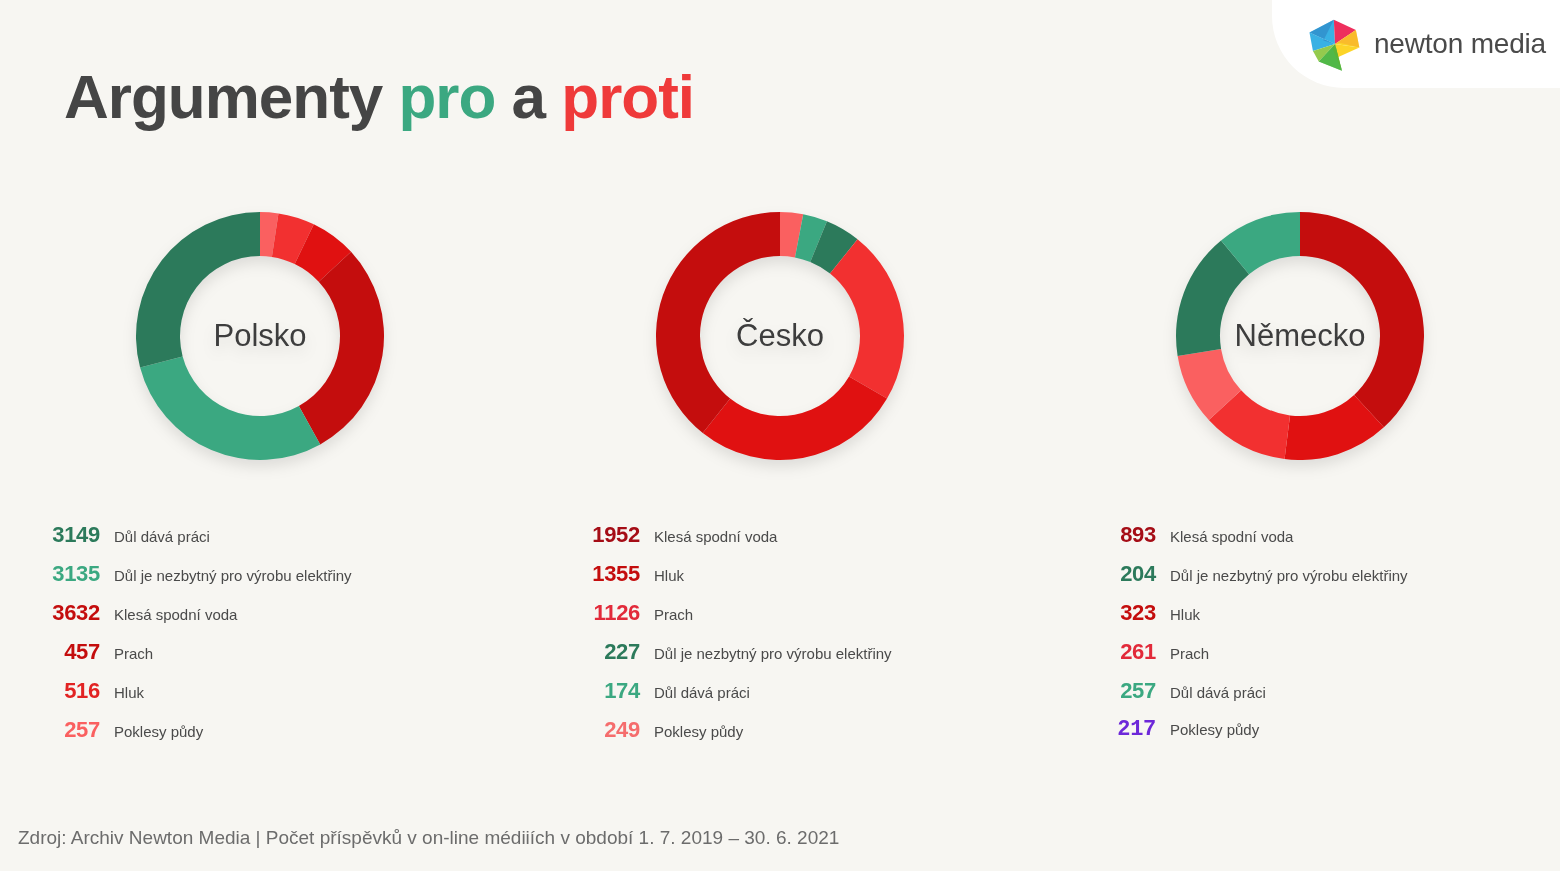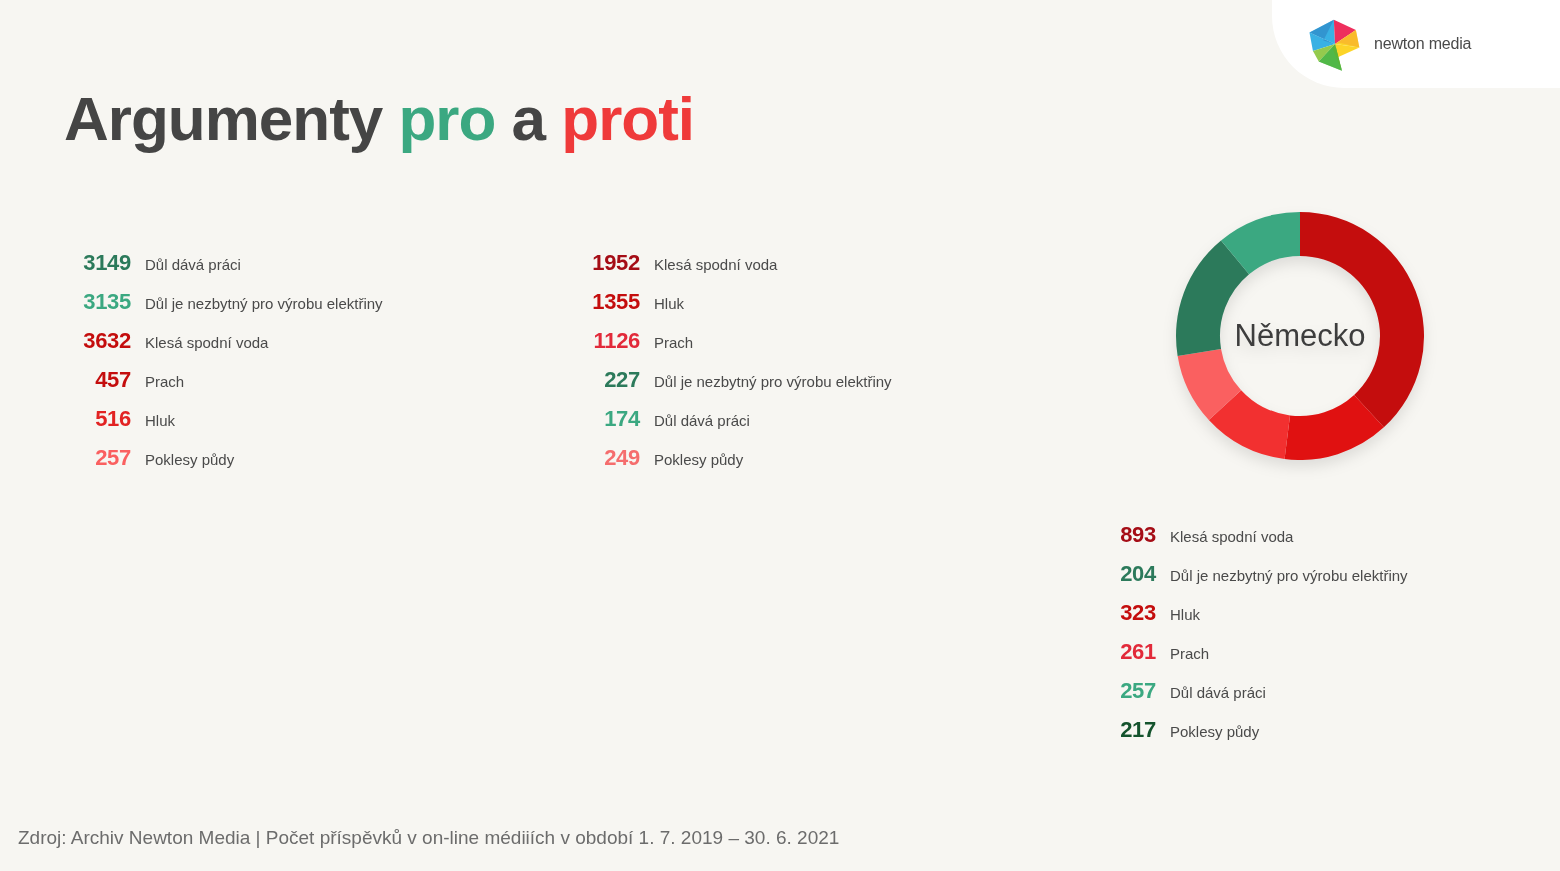--- a/index.html
+++ b/index.html
@@ -28,32 +28,32 @@
     border-bottom-left-radius: 72px;
     display: flex;
     align-items: center;
     justify-content: flex-start;
     padding-left: 34px;
     gap: 10px;
     z-index: 10;
   }
   .logo-mark { width: 58px; height: 58px; display: block; flex: 0 0 58px; }
   .logo-text {
-    font-size: 16px;
+    font-size: 28px;
     color: #4a4a4a;
     letter-spacing: -0.2px;
     white-space: nowrap;
     font-weight: 400;
   }
 
   
   .title {
     position: absolute;
     left: 64px;
-    top: 88px;
+    top: 66px;
     font-size: 62px;
     font-weight: 700;
     letter-spacing: -1px;
     white-space: nowrap;
     line-height: 1.0;
   }
   .title .w-dark  { color: #454545; }
   .title .w-green { color: #3ba881; }
   .title .w-red   { color: #ef3a3a; }
 
@@ -113,21 +113,21 @@
   }
   .legend-label {
     margin-left: 14px;
     font-size: 15px;
     color: #4a4a4a;
     white-space: nowrap;
     font-weight: 400;
   }
 
   
-  .col-0 .legend { padding-left: 63px; }
+  .col-0 .legend { padding-left: 32px; }
   .col-1 .legend { padding-left: 52px; }
   .col-2 .legend { padding-left: 48px; }
 
   
   .footer {
     position: absolute;
     left: 18px;
     bottom: 22px;
     font-size: 19px;
     color: #6c6c6c;
@@ -159,20 +159,31 @@
 
 <h1 class="title">
   <span class="w-dark">Argumenty</span>
   <span class="w-green">pro</span>
   <span class="w-dark">a</span>
   <span class="w-red">proti</span>
 </h1>
 
 <div class="columns" id="columns">
     <div class="column col-0">
+      <div class="donut-wrap">
+        <svg class="donut-svg" viewBox="0 0 272 272">
+          <path d="M 136 12 A 124 124 0 0 1 154.43547080333866 13.378087536283928 L 147.89385213118624 56.88908873308641 A 80 80 0 0 0 136 56 Z" fill="#fa6060"></path>
+          <path d="M 154.43547080333866 13.378087536283928 A 124 124 0 0 1 189.80621717619135 24.282091886803883 L 170.71368850076863 63.92393024955089 A 80 80 0 0 0 147.89385213118624 56.88908873308641 Z" fill="#f23030"></path>
+          <path d="M 189.80621717619135 24.282091886803883 A 124 124 0 0 1 227.0434662405127 51.815160183601805 L 194.73772015516948 81.68720011845278 A 80 80 0 0 0 170.71368850076863 63.92393024955089 Z" fill="#e01111"></path>
+          <path d="M 227.0434662405127 51.815160183601805 A 124 124 0 0 1 196.23023567135812 244.38966145796684 L 174.85821656216652 205.92881384384958 A 80 80 0 0 0 194.73772015516948 81.68720011845278 Z" fill="#c40d0d"></path>
+          <path d="M 196.23023567135812 244.38966145796684 A 124 124 0 0 1 16.09344825461983 167.5977665117721 L 58.64093435781925 156.38565581404652 A 80 80 0 0 0 174.85821656216652 205.92881384384958 Z" fill="#3ba881"></path>
+          <path d="M 16.09344825461983 167.5977665117721 A 124 124 0 0 1 135.99783579172765 12.000000018886283 L 135.99860373659848 56.0000000121847 A 80 80 0 0 0 58.64093435781925 156.38565581404652 Z" fill="#2c7a5b"></path>
+        </svg>
+        <div class="donut-center-label">Polsko</div>
+      </div>
       <div class="legend">
         <div class="legend-row">
           <span class="legend-value" style="color: rgb(44, 122, 91);">3149</span>
           <span class="legend-label">Důl dává práci</span>
         </div>
         <div class="legend-row">
           <span class="legend-value" style="color: rgb(59, 168, 129);">3135</span>
           <span class="legend-label">Důl je nezbytný pro výrobu elektřiny</span>
         </div>
         <div class="legend-row">
@@ -187,20 +198,31 @@
           <span class="legend-value" style="color: rgb(226, 35, 35);">516</span>
           <span class="legend-label">Hluk</span>
         </div>
         <div class="legend-row">
           <span class="legend-value" style="color: rgb(250, 96, 96);">257</span>
           <span class="legend-label">Poklesy půdy</span>
         </div>
       </div>
     </div>
     <div class="column col-1">
+      <div class="donut-wrap">
+        <svg class="donut-svg" viewBox="0 0 272 272">
+          <path d="M 136 12 A 124 124 0 0 1 159.23374220807983 14.196086996318186 L 150.98951110198698 57.41683032020528 A 80 80 0 0 0 136 56 Z" fill="#fa6060"></path>
+          <path d="M 159.23374220807983 14.196086996318186 A 124 124 0 0 1 182.95414246135726 21.23367869571419 L 166.2929951363595 61.95721206175109 A 80 80 0 0 0 150.98951110198698 57.41683032020528 Z" fill="#3ba881"></path>
+          <path d="M 182.95414246135726 21.23367869571419 A 124 124 0 0 1 213.53590405106848 39.23128820231459 L 186.02316390391516 73.56857303375135 A 80 80 0 0 0 166.2929951363595 61.95721206175109 Z" fill="#2c7a5b"></path>
+          <path d="M 213.53590405106848 39.23128820231459 A 124 124 0 0 1 243.04567882700277 198.5877195979065 L 205.06172827548568 176.37917393413323 A 80 80 0 0 0 186.02316390391516 73.56857303375135 Z" fill="#f23030"></path>
+          <path d="M 243.04567882700277 198.5877195979065 A 124 124 0 0 1 58.77051082055313 233.01343206526457 L 86.17452311003427 198.5893110098481 A 80 80 0 0 0 205.06172827548568 176.37917393413323 Z" fill="#e01111"></path>
+          <path d="M 58.77051082055313 233.01343206526457 A 124 124 0 0 1 135.99783579172765 12.000000018886283 L 135.99860373659848 56.0000000121847 A 80 80 0 0 0 86.17452311003427 198.5893110098481 Z" fill="#c40d0d"></path>
+        </svg>
+        <div class="donut-center-label">Česko</div>
+      </div>
       <div class="legend">
         <div class="legend-row">
           <span class="legend-value" style="color: rgb(165, 13, 22);">1952</span>
           <span class="legend-label">Klesá spodní voda</span>
         </div>
         <div class="legend-row">
           <span class="legend-value" style="color: rgb(196, 13, 13);">1355</span>
           <span class="legend-label">Hluk</span>
         </div>
         <div class="legend-row">
@@ -248,20 +270,20 @@
         </div>
         <div class="legend-row">
           <span class="legend-value" style="color: rgb(226, 42, 58);">261</span>
           <span class="legend-label">Prach</span>
         </div>
         <div class="legend-row">
           <span class="legend-value" style="color: rgb(59, 168, 129);">257</span>
           <span class="legend-label">Důl dává práci</span>
         </div>
         <div class="legend-row">
-          <span class="legend-value" style="color: #14532d;">217</span>
+          <span class="legend-value" style="color: #6d28d9; font-family: Liberation Mono, monospace;">217</span>
           <span class="legend-label">Poklesy půdy</span>
         </div>
       </div>
     </div>
   </div>
 
 <div class="footer">Zdroj: Archiv Newton Media | Počet příspěvků v on-line médiiích v období 1. 7. 2019 – 30. 6. 2021</div>
 
 </body></html>

